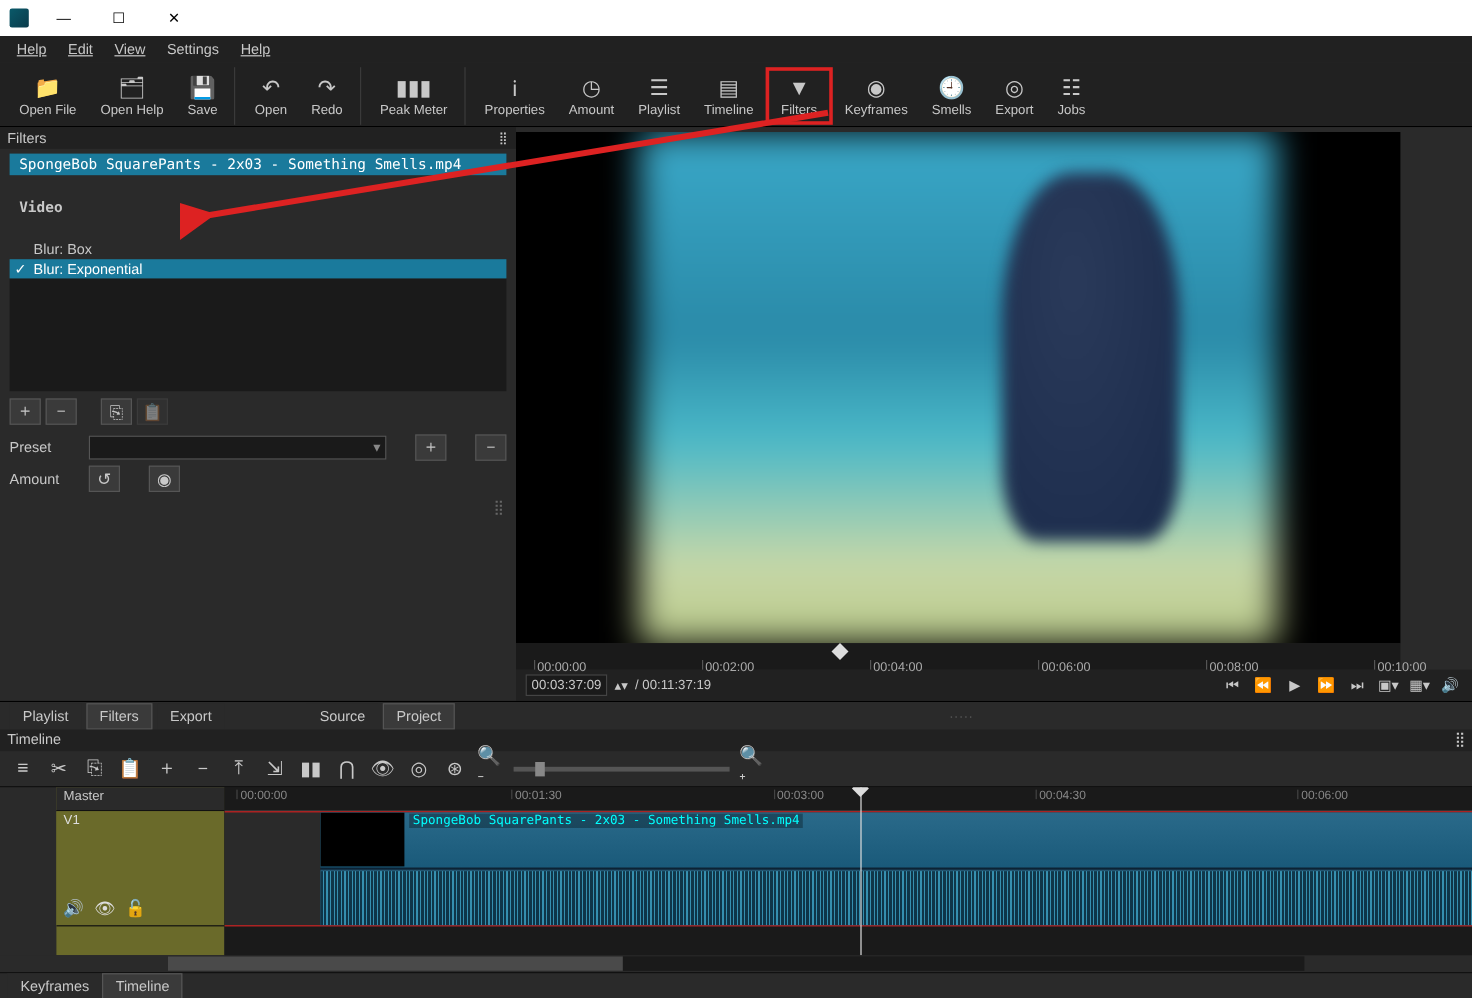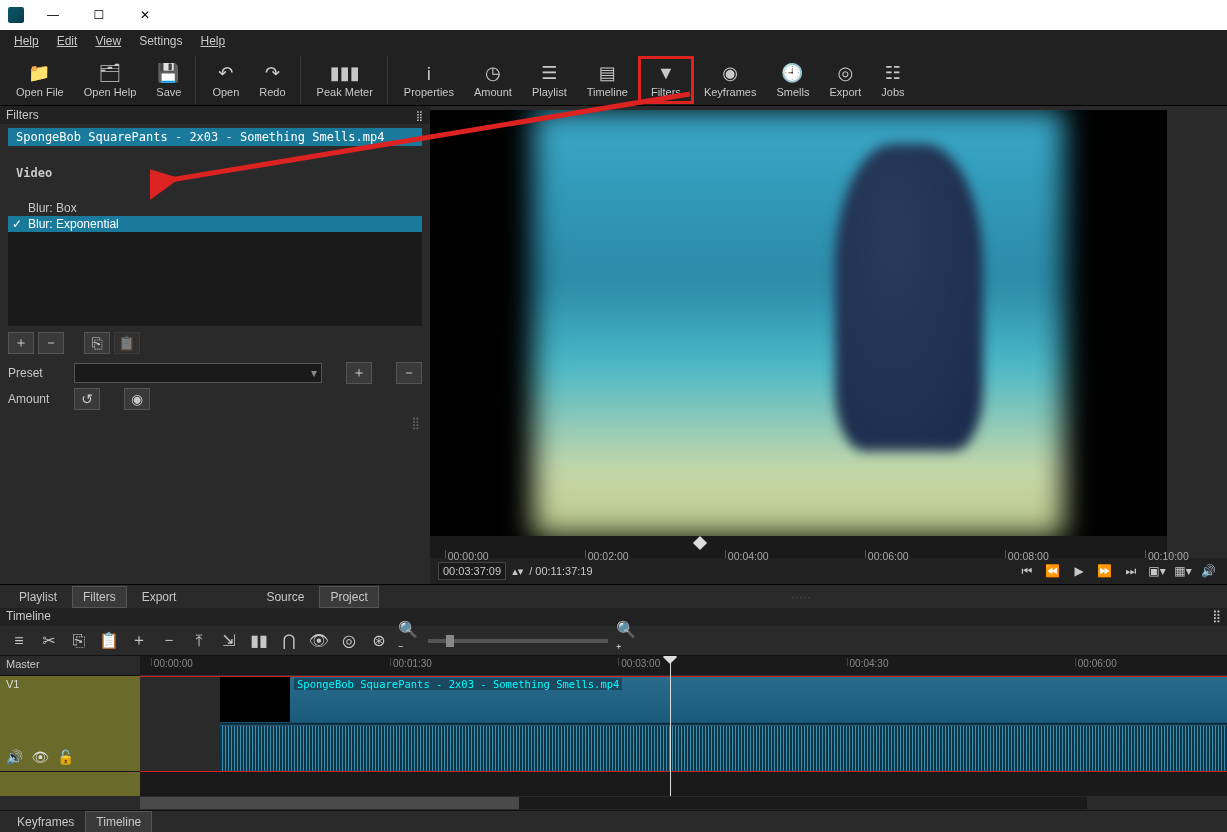--- a/index.html
+++ b/index.html
@@ -71,21 +71,21 @@
 .tab-spacer { flex: 1; text-align: center; color: #555; }
 
 
 .timeline-section { flex: 1; background: #2a2a2a; display: flex; flex-direction: column; }
 .tl-header { height: 18px; background: #212121; padding: 1px 6px; font-size: 12px; display:flex; justify-content:space-between; }
 .tl-toolbar { height: 30px; background: #2a2a2a; display: flex; align-items: center; gap: 8px; padding: 0 8px; border-bottom: 1px solid #111; }
 .tl-toolbar .tl-btn { width: 22px; height: 22px; display: flex; align-items: center; justify-content: center; color: #c8c8c8; font-size: 16px; }
 .tl-toolbar .zoom-slider { width: 180px; height: 4px; background: #555; position: relative; }
 .tl-toolbar .zoom-slider .knob { position: absolute; left: 10%; top: -4px; width: 8px; height: 12px; background: #888; }
 
-.tl-body { display: flex; height: 140px; }
+.tl-body { display: flex; height: 140px; padding-left: 47px; }
 .tl-track-headers { width: 140px; background: #6a6a2a; }
 .tl-track-head { height: 20px; background: #2a2a2a; border-bottom: 1px solid #111; padding: 2px 6px; font-size: 11px; }
 .tl-track-head.v1 { height: 96px; background: #6a6a2a; color: #ddd; position: relative; }
 .tl-track-head.v1 .icons { position: absolute; bottom: 6px; left: 6px; display: flex; gap: 8px; font-size: 14px; }
 .tl-tracks { flex: 1; position: relative; background: #1a1a1a; overflow: hidden; }
 .tl-ruler { height: 20px; background: #1a1a1a; position: relative; border-bottom: 1px solid #333; font-family: monospace; font-size: 10px; color: #888; }
 .tl-ruler .tk { position: absolute; border-left: 1px solid #444; height: 8px; bottom: 0; padding-left: 2px; top: 2px; }
 
 .tl-clip-row { height: 96px; position: relative; background: #2a2a2a; border-top: 1px solid #c22; border-bottom: 1px solid #c22; }
 .tl-clip { position: absolute; left: 80px; top: 0; right: 0; bottom: 0; background: linear-gradient(180deg, #2a6a8a 0%, #1a5a7a 48%, #0a1a2a 50%, #2a6a8a 52%, #1a5a7a 100%); overflow:hidden; }

